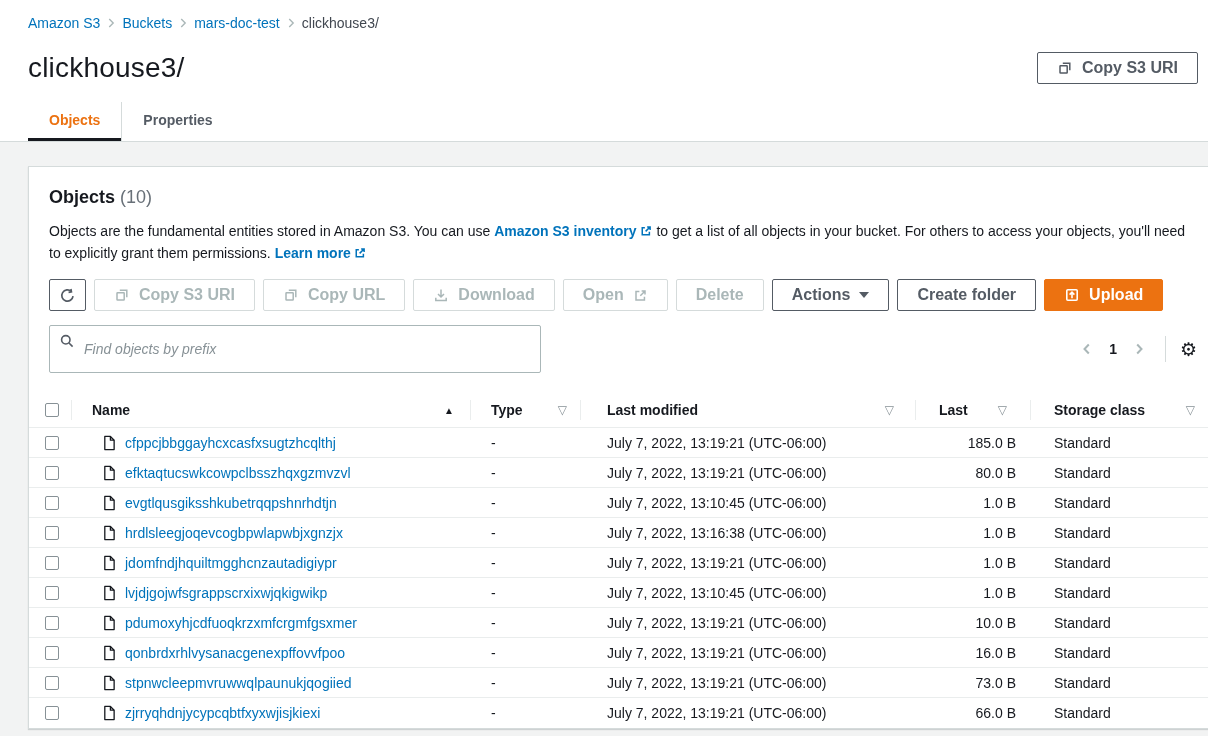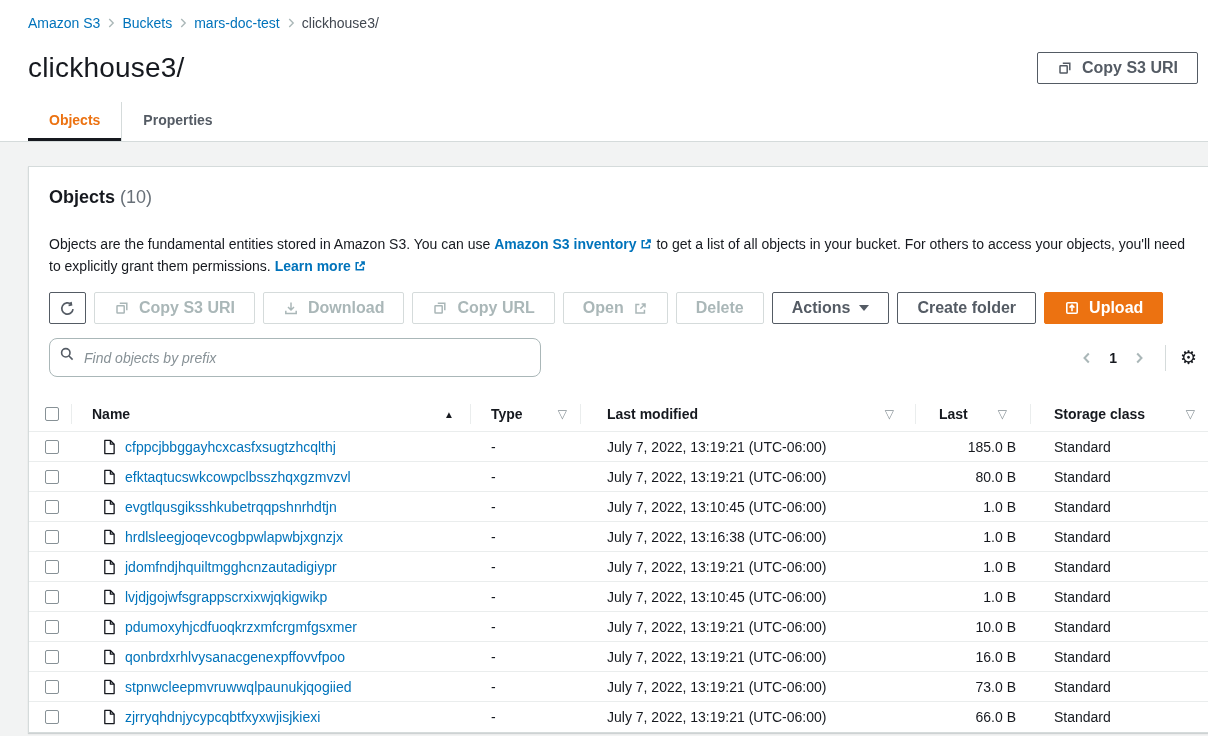--- a/index.html
+++ b/index.html
@@ -42,30 +42,30 @@
 
   
   .panel {
     margin: 24px 0 0 28px; width: 1190px; background: #fff;
     border: 1px solid #d5dbdb; box-shadow: 0 1px 1px 0 rgba(0,28,36,0.15);
     padding: 20px 20px 0 20px;
   }
   .panel-heading { font-size: 18px; }
   .panel-heading .h-title { font-weight: 700; color: #16191f; }
   .panel-heading .h-count { font-weight: 400; color: #687078; margin-top: 39px; }
-  .panel-desc { margin-top: 26px; line-height: 21px; color: #16191f; max-width: 1140px; }
+  .panel-desc { margin-top: 13px; line-height: 21px; color: #16191f; max-width: 1140px; }
   .text-link { color: #0073bb; font-weight: 700; }
   .ext-icon { margin: 0 1px 0 3px; vertical-align: -1px; }
 
   .toolbar { display: flex; align-items: center; gap: 8px; margin-top: 14px; }
 
   .search-row { display: flex; justify-content: space-between; align-items: center; margin-top: 14px; }
   .search-box { position: relative; width: 492px; }
   .search-box input {
-    width: 100%; height: 39px; border: 1px solid #aab7b8; border-radius: 8px;
+    width: 100%; height: 48px; border: 1px solid #aab7b8; border-radius: 2px;
     padding: 0 10px 0 34px; font-size: 14px; font-style: italic; font-family: inherit; color: #16191f;
   }
   .search-box input::placeholder { color: #879196; opacity: 1; }
   .search-icon { position: absolute; left: 10px; top: 8px; }
   .pagination { display: flex; align-items: center; }
   .page-chev { display: inline-flex; align-items: center; padding: 2px; cursor: pointer; }
   .page-num { font-weight: 700; color: #16191f; margin: 0 12px; cursor: pointer; }
   .pag-divider { width: 1px; height: 26px; background: #d5dbdb; margin: 0 14px 0 16px; }
   .gear-btn { font-size: 19px; color: #16191f; cursor: pointer; line-height: 1; }
 
@@ -178,33 +178,33 @@
           <svg width="16" height="16" viewBox="0 0 16 16" fill="none" stroke="currentColor" stroke-width="1.5">
             <rect x="3" y="5.8" width="7.2" height="7.2" rx="0.5"></rect>
             <path d="M5.8 3.2h7v7"></path>
           </svg>
         </span>
       <span>Copy S3 URI</span>
     </button>
     <button class="btn btn-disabled">
       <span class="file-icon">
           <svg width="16" height="16" viewBox="0 0 16 16" fill="none" stroke="currentColor" stroke-width="1.5">
-            <path d="M8 2.5v7M5 7l3 3 3-3M2.8 10.8v2.6h10.4v-2.6"></path>
-          </svg>
-        </span>
-      <span>Download</span>
-    </button>
-    <button class="btn btn-disabled">
-      <span class="file-icon">
-          <svg width="16" height="16" viewBox="0 0 16 16" fill="none" stroke="currentColor" stroke-width="1.5">
             <rect x="3" y="5.8" width="7.2" height="7.2" rx="0.5"></rect>
             <path d="M5.8 3.2h7v7"></path>
           </svg>
         </span>
       <span>Copy URL</span>
+    </button>
+    <button class="btn btn-disabled">
+      <span class="file-icon">
+          <svg width="16" height="16" viewBox="0 0 16 16" fill="none" stroke="currentColor" stroke-width="1.5">
+            <path d="M8 2.5v7M5 7l3 3 3-3M2.8 10.8v2.6h10.4v-2.6"></path>
+          </svg>
+        </span>
+      <span>Download</span>
     </button>
     <button class="btn btn-disabled">
       <span>Open</span>
       <span class="file-icon">
           <svg width="15" height="15" viewBox="0 0 16 16" fill="none" stroke="currentColor" stroke-width="1.6">
             <path d="M6.8 3.8H3.2v9h9V9.2M9.2 3.2h3.6v3.6M12.6 3.4L7.8 8.2"></path>
           </svg>
         </span>
     </button>
     <button class="btn btn-disabled">

